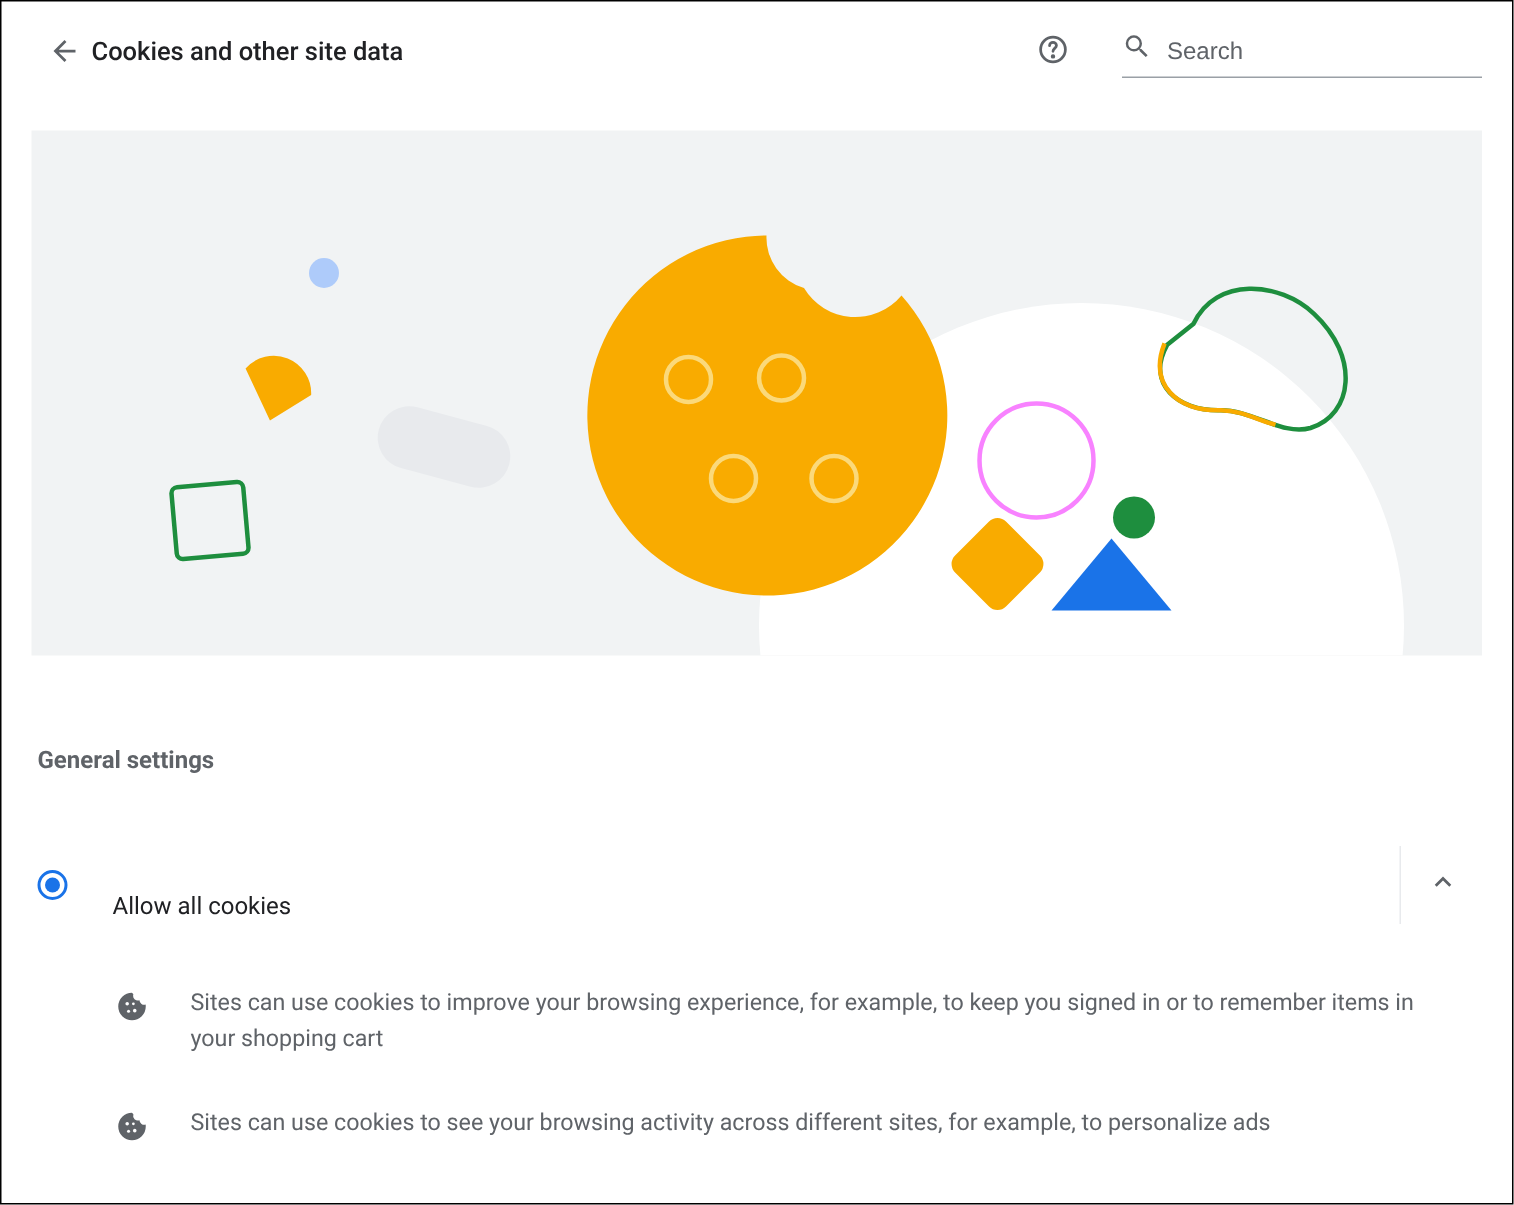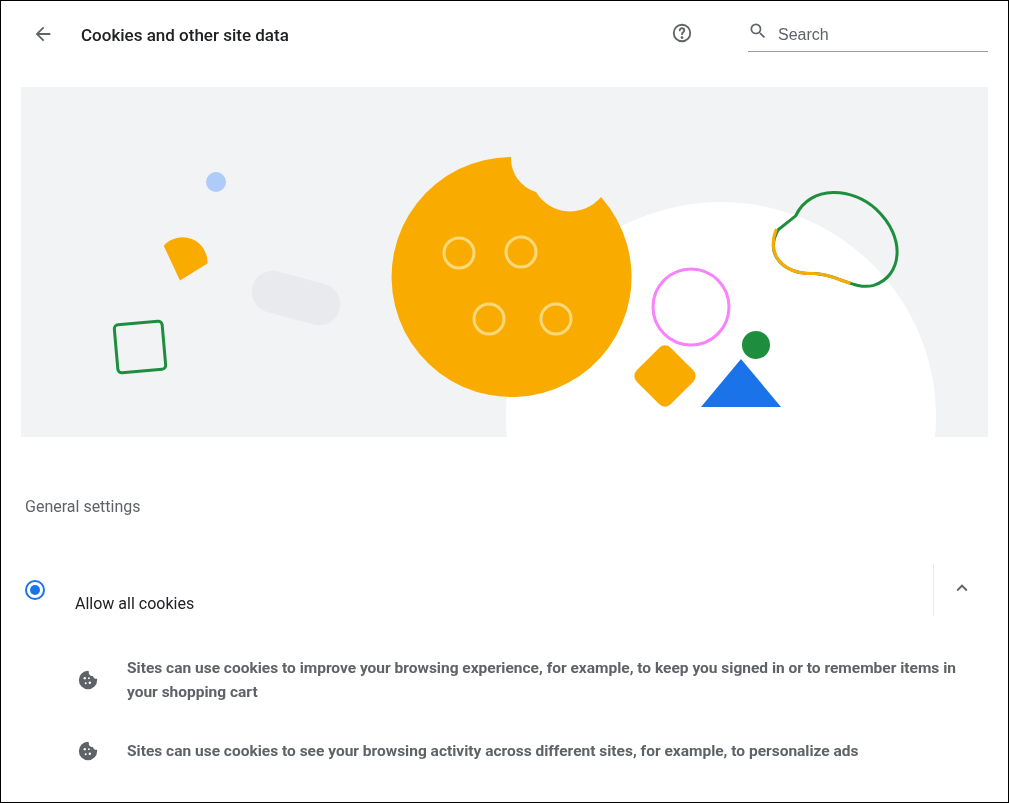--- a/index.html
+++ b/index.html
@@ -10,21 +10,20 @@
     color: #202124;
     width: 1009px;
     height: 803px;
     border: 1px solid #000;
     overflow: hidden;
   }
   .header {
     display: flex;
     align-items: center;
     padding: 16px 20px 12px 24px;
-    gap: 20px;
   }
   .back-btn {
     display: flex;
     align-items: center;
     justify-content: center;
     width: 36px;
     height: 36px;
     border: none;
     background: transparent;
     cursor: pointer;
@@ -74,21 +73,21 @@
     height: 350px;
     margin: 22px 20px 0 20px;
     background: #f1f3f4;
     overflow: hidden;
   }
   .hero svg { position: absolute; top: 0; left: 0; }
 
   .section-label {
     font-size: 16px;
     color: #5f6368;
-    font-weight: 400;
+    font-weight: 700;
     margin: 60px 0 0 24px;
   }
 
   .option-row {
     display: flex;
     align-items: center;
     padding: 18px 24px 18px 24px;
     margin-top: 30px;
     cursor: pointer;
   }
@@ -129,24 +128,23 @@
     cursor: pointer;
     color: #5f6368;
   }
   .chevron svg { width: 22px; height: 22px; fill: #5f6368; }
 
   .details {
     padding: 0 24px 0 76px;
   }
   .detail-item {
     display: flex;
-    align-items: center;
+    align-items: flex-start;
     gap: 28px;
     margin-top: 32px;
-    font-weight: bold;
   }
   .detail-item:first-child { margin-top: 22px; }
   .cookie-icon-svg {
     flex-shrink: 0;
     width: 22px; height: 22px;
     margin-top: 4px;
   }
   .detail-text {
     font-size: 15.5px;
     color: #5f6368;

